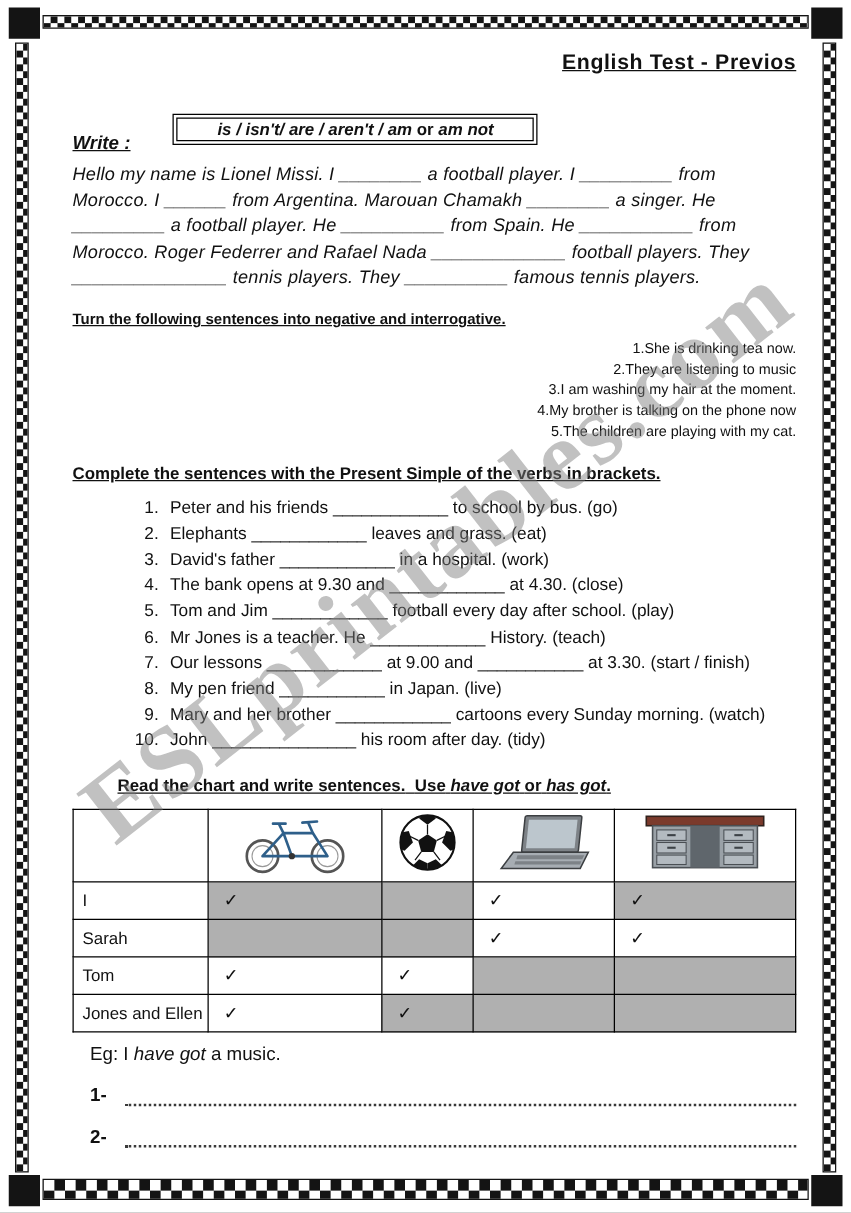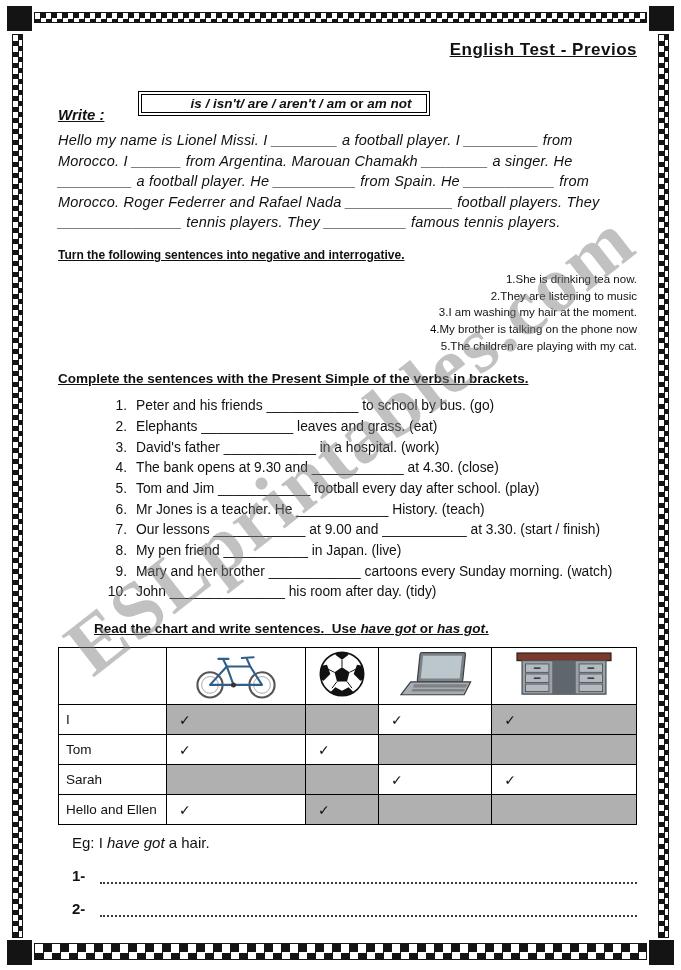--- a/index.html
+++ b/index.html
@@ -37,21 +37,21 @@
 
   .title {
     text-align:right; font-size:17px; font-weight:bold;
     text-decoration:underline; letter-spacing:0.5px;
   }
 
   .write-row { margin-top:24px; display:flex; align-items:center; }
   .write-label { font-size:15px; font-weight:bold; font-style:italic; text-decoration:underline;margin-top:22px; }
   .options-box {
     margin-left:34px; position:relative; border:1px solid #000;
-    padding:4px 18px; width:292px; text-align:right;
+    padding:4px 18px; width:292px; text-align:center;
     font-size:13.5px; font-weight:bold; font-style:italic;
   }
   .options-box::after { content:""; position:absolute; inset:2px; border:1px solid #000; pointer-events:none; }
   .options-box .upright { font-style:normal; }
 
   .fill-para {
     margin-top:7px; font-size:14.5px; font-style:italic;
     line-height:1.42; letter-spacing:0.2px;
   }
 
@@ -249,48 +249,48 @@
         </td>
       </tr>
       <tr>
         <td class="label-cell">I</td>
         <td class="check-cell shaded">✓</td>
         <td class="check-cell shaded"></td>
         <td class="check-cell">✓</td>
         <td class="check-cell shaded">✓</td>
       </tr>
       <tr>
+        <td class="label-cell">Sarah</td>
+        <td class="check-cell shaded"></td>
+        <td class="check-cell shaded"></td>
+        <td class="check-cell">✓</td>
+        <td class="check-cell">✓</td>
+      </tr>
+      <tr>
         <td class="label-cell">Tom</td>
         <td class="check-cell">✓</td>
         <td class="check-cell">✓</td>
         <td class="check-cell shaded"></td>
         <td class="check-cell shaded"></td>
       </tr>
       <tr>
-        <td class="label-cell">Sarah</td>
-        <td class="check-cell shaded"></td>
-        <td class="check-cell shaded"></td>
-        <td class="check-cell">✓</td>
-        <td class="check-cell">✓</td>
-      </tr>
-      <tr>
-        <td class="label-cell">Hello and Ellen</td>
+        <td class="label-cell">Jones and Ellen</td>
         <td class="check-cell">✓</td>
         <td class="check-cell shaded">✓</td>
         <td class="check-cell shaded"></td>
         <td class="check-cell shaded"></td>
       </tr>
     </tbody>
       </table>
 
     <div class="eg-line">
       <span>Eg:</span>
       <span>I</span>
       <span class="eg-it">have got</span>
-      <span>a hair.</span>
+      <span>a music.</span>
     </div>
 
     <div class="answer-line">
       <span class="lbl">1-</span>
       <span class="dots"></span>
     </div>
     <div class="answer-line">
       <span class="lbl">2-</span>
       <span class="dots"></span>
     </div>

